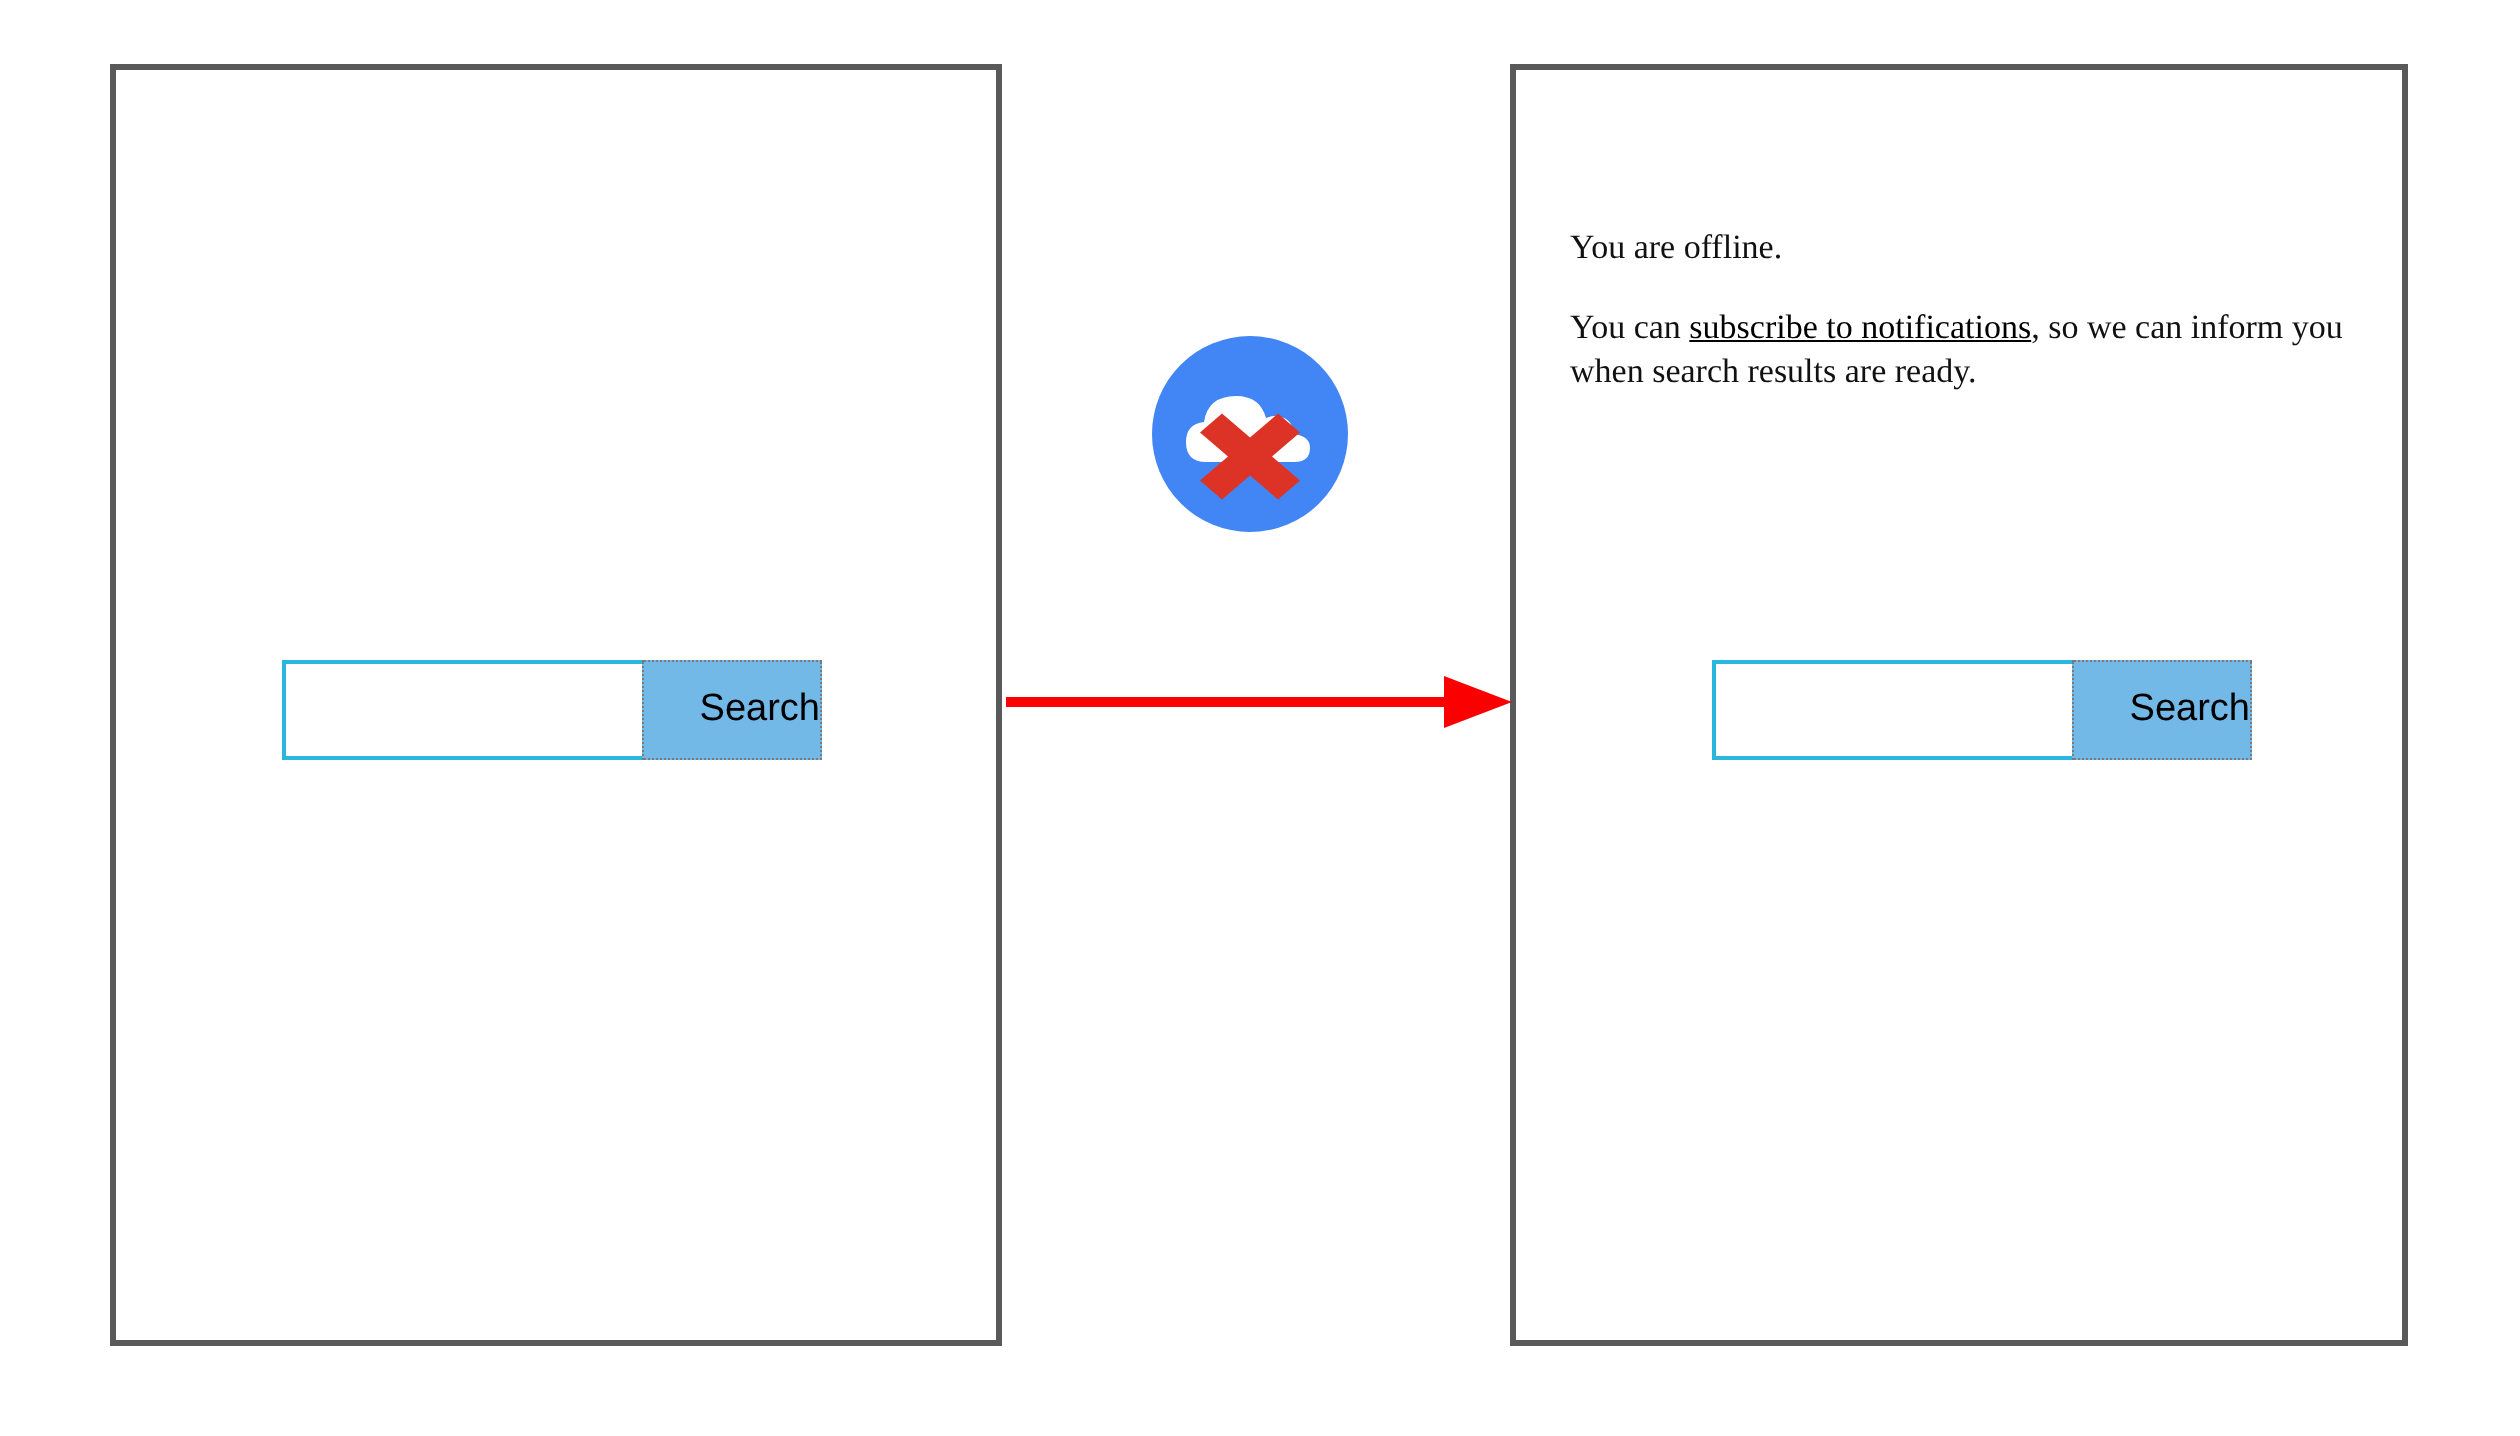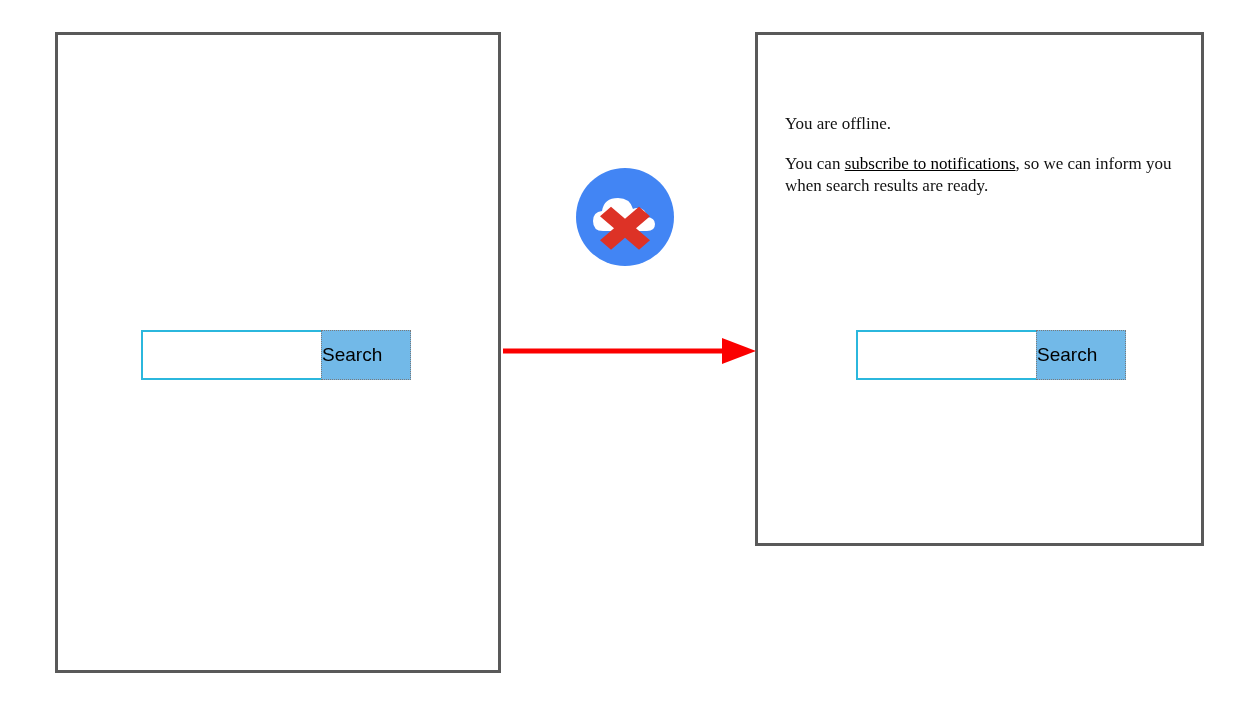--- a/index.html
+++ b/index.html
@@ -30,21 +30,21 @@
   #panel-before {
     left: 55px;
     top: 32px;
     width: 446px;
     height: 641px;
   }
   #panel-after {
     left: 755px;
     top: 32px;
     width: 449px;
-    height: 514px;
+    height: 641px;
   }
 
   
   .message-block {
     position: absolute;
     left: 27px;
     top: 78px;
     width: 392px;
   }
   .message-line {
@@ -90,21 +90,21 @@
   .search-button {
     flex: 0 0 auto;
     width: 90px;
     background: #72b9e8;
     border: 1px dotted #7a7a7a;
     box-sizing: border-box;
     font-family: "Liberation Sans", sans-serif;
     font-size: 19px;
     color: #000000;
     line-height: 48px;
-    text-align: left;
+    text-align: right;
     cursor: pointer;
     padding: 0;
   }
 
   
   #offline-badge {
     position: absolute;
     left: 576px;
     top: 168px;
     width: 102px;

